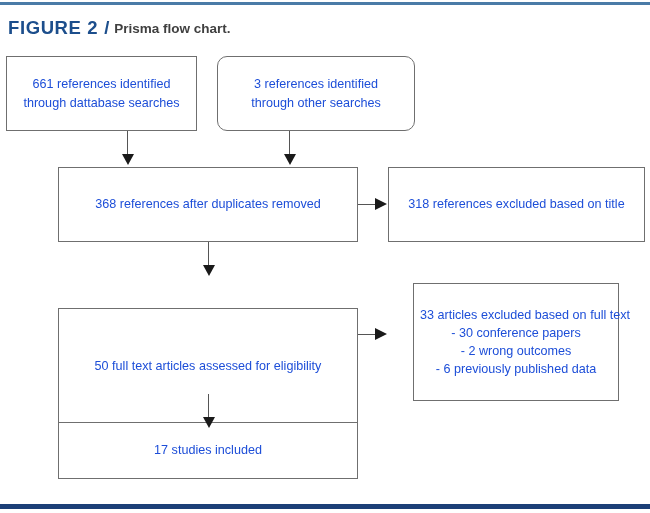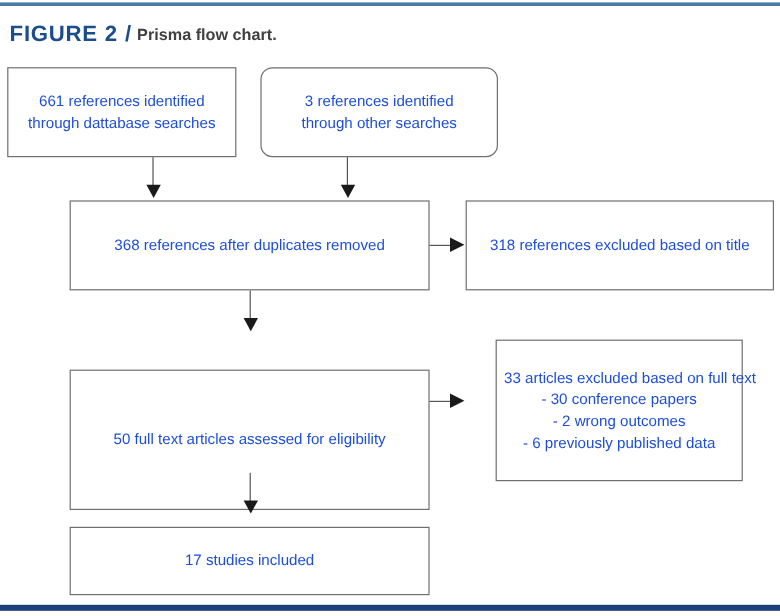--- a/index.html
+++ b/index.html
@@ -89,21 +89,21 @@
   }
   .node .lines div { white-space: nowrap; }
 
   
   #node-identified-db   { left: 6px;   top: 56px;  width: 191px; height: 75px; }
   #node-identified-other{ left: 217px; top: 56px;  width: 198px; height: 75px; border-radius: 10px; }
   #node-after-dupes     { left: 58px;  top: 167px; width: 300px; height: 75px; }
   #node-excluded-title  { left: 388px; top: 167px; width: 257px; height: 75px; }
   #node-fulltext        { left: 58px;  top: 277px; width: 300px; height: 117px; margin-top: 31px; }
   #node-excluded-full   { left: 388px; top: 283px; width: 206px; height: 118px; margin-left: 25px; }
-  #node-included        { left: 58px;  top: 439px; width: 300px; height: 57px; }
+  #node-included        { left: 58px;  top: 422px; width: 300px; height: 57px; }
 
   
   .vline {
     position: absolute;
     width: 1px;
     background: #555555;
   }
   .hline {
     position: absolute;
     height: 1px;

